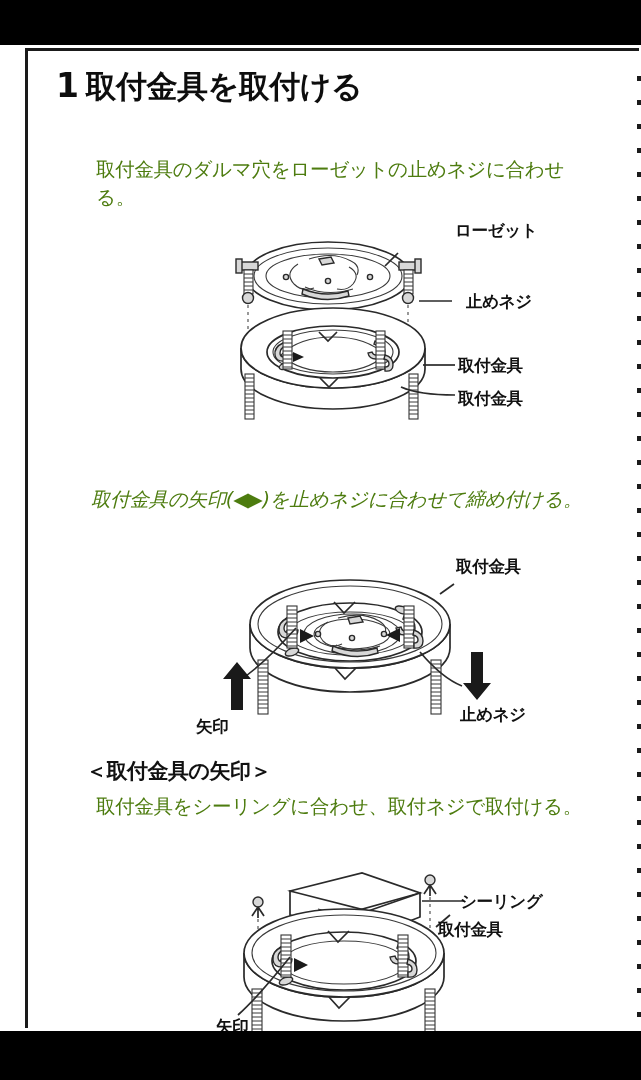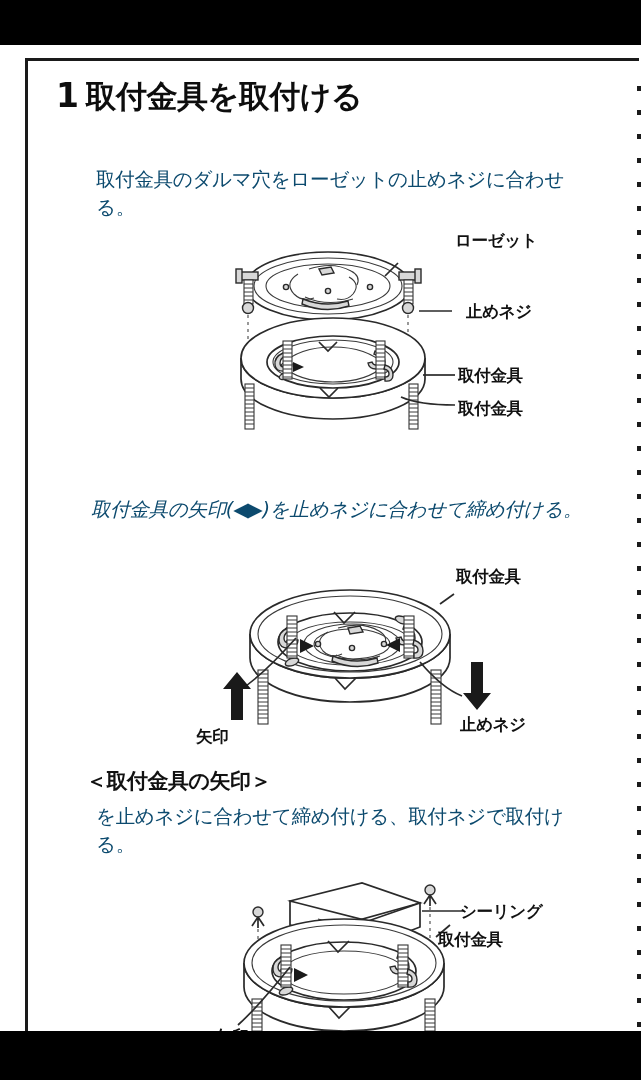--- a/index.html
+++ b/index.html
@@ -33,21 +33,21 @@
   .page {
     position: absolute;
     left: 0; top: 45px;
     width: 641px; height: 986px;
     background: #ffffff;
   }
 
   
   .page-frame {
     position: absolute;
-    left: 25px; top: 13px;
+    left: 25px; top: 3px;
     width: 614px; height: 980px;
     border-left: 3px solid #1a1a1a;
     border-top: 3px solid #1a1a1a;
     box-sizing: border-box;
   }
 
   
   .perforation {
     position: absolute;
     left: 609px; top: 25px;
@@ -90,21 +90,21 @@
     color: #111;
     white-space: nowrap;
     letter-spacing: -0.5px;
   }
   .sub-head.h1 { left: 58px; top: 76px; }
   .sub-head.h2 { left: 58px; top: 706px; }
 
   .body-text {
     position: absolute;
     font-size: 19.5px;
-    color: #0c4a6e;
+    color: #4d7c0f;
     line-height: 1.45;
     letter-spacing: -0.3px;
     width: 500px;
   }
   .body-text.t1 { left: 68px; top: 105px; }
   .body-text.t2 { left: 63px; top: 435px; font-style: italic; }
   .body-text.t3 { left: 68px; top: 742px; }
 
   
   .figure { position: absolute; }
@@ -313,21 +313,21 @@
           </svg>
         </div>
 
         <div class="fig-label" style="left:268px; top:0px;">取付金具</div>
         <div class="fig-label" style="left:272px; top:148px;">止めネジ</div>
         <div class="fig-label" style="left:8px;   top:160px;">矢印</div>
       </div>
 
       <div class="sub-head h2">＜取付金具の矢印＞</div>
 
-      <div class="body-text t3">を止めネジに合わせて締め付ける、取付ネジで取付ける。</div>
+      <div class="body-text t3">取付金具をシーリングに合わせ、取付ネジで取付ける。</div>
 
       <div class="figure fig3">
 
         <svg width="420" height="190" viewBox="0 0 420 190">
 
           <g>
             <path class="fillw" d="M92 30 l72 -18 l58 20 l-72 20 z"></path>
             <path class="fillw" d="M92 30 l0 24 l78 22 l0 -26 z"></path>
             <path class="fillw" d="M170 50 l0 26 l52 -20 l0 -24 z"></path>
             <path class="ln-t" d="M120 48 l44 12"></path>

